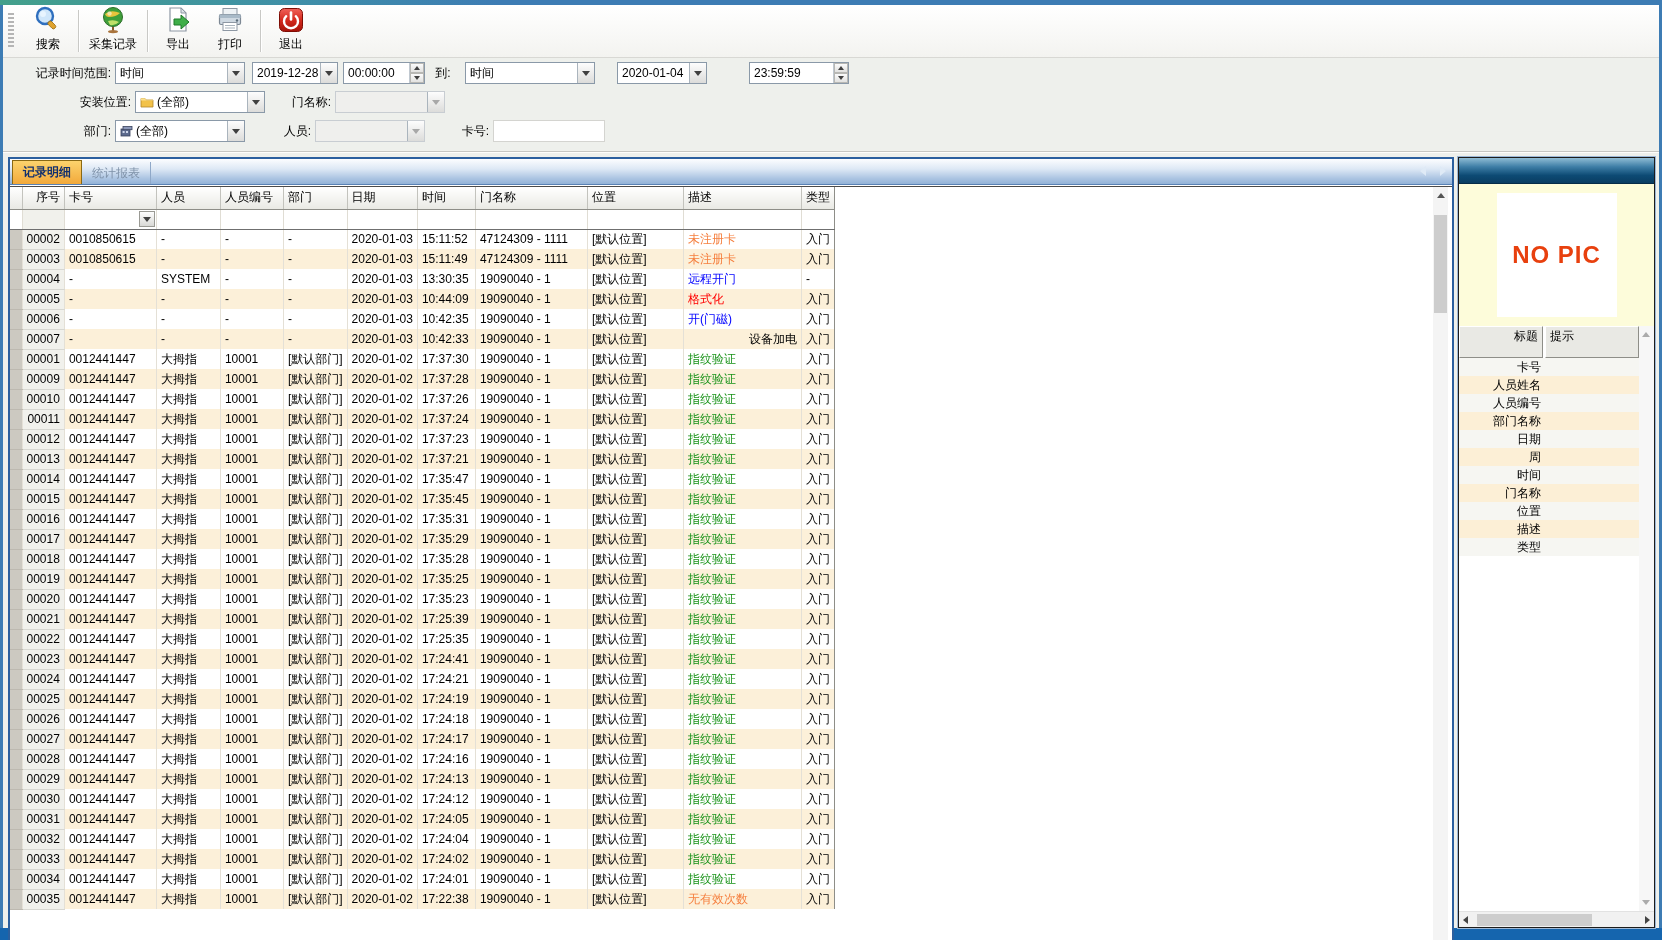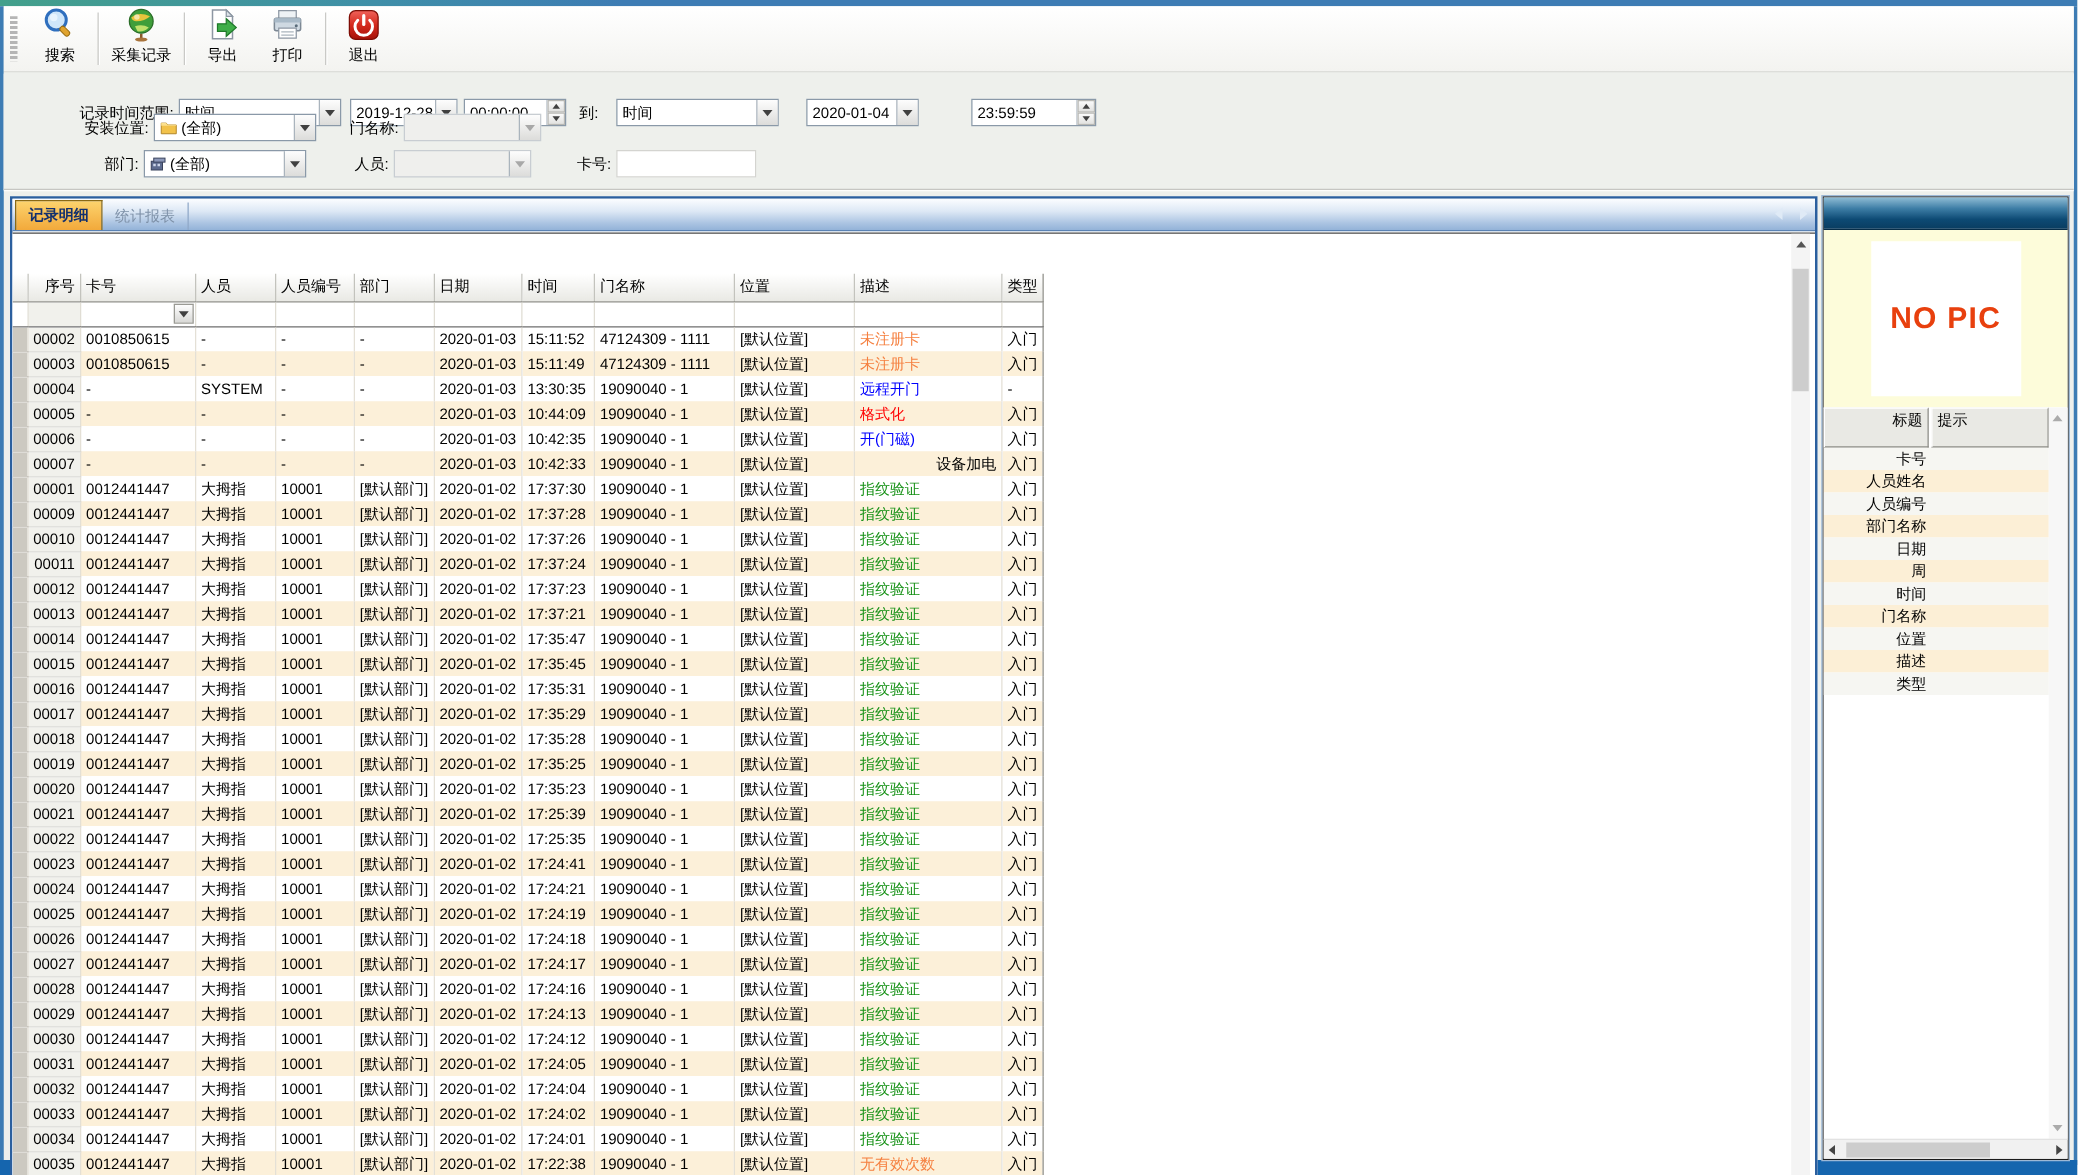--- a/index.html
+++ b/index.html
@@ -58,21 +58,21 @@
   .tab { height:22px; display:flex; align-items:center; padding:0 10px; color:#7e91a8; }
   .tab.active { background:linear-gradient(180deg,#fcd36d,#f2a93b); border:1px solid #8a6914;
     border-bottom:none; color:#12306e; font-weight:bold; height:24px; }
   .tab.inactive { border-right:1px solid #8fa8c8; }
   .tab-nav { position:absolute; right:6px; top:7px; display:flex; gap:14px; }
   .tab-nav i { width:0; height:0; display:block; }
   .tab-nav .left { border-top:5px solid transparent; border-bottom:5px solid transparent; border-right:6px solid #dfeaf6; }
   .tab-nav .right { border-top:5px solid transparent; border-bottom:5px solid transparent; border-left:6px solid #dfeaf6; }
 
   .grid-area { position:absolute; left:0; top:27px; right:0; bottom:0; background:#fff; overflow:hidden; border-top:1px solid #4a4a4a; }
-  table.grid { border-collapse:collapse; table-layout:fixed;margin-top:32px; }
+  table.grid { border-collapse:collapse; table-layout:fixed; }
   table.grid th, table.grid td { overflow:hidden; white-space:nowrap; font-weight:normal; }
   th.hd { background:linear-gradient(180deg,#ffffff,#e9e9e4); border-right:1px solid #c3c3bd;
     border-bottom:1px solid #8e8e88; text-align:left; padding:2px 4px; height:22px; }
   th.hd.seq-h { text-align:right; }
   td.ind { background:#ccc9c1; border-right:1px solid #a39f96; border-bottom:1px solid #bdb9b0; }
   td.seq { background:#f1f1ec; border-right:1px solid #b5b5ad; border-bottom:1px solid #d8d8d2;
     text-align:right; padding-right:4px; }
   tr.flt td { background:#fff; border-right:1px solid #e0ddd4; border-bottom:1px solid #6f6f6f; height:20px; }
   tr.flt td.seq { background:#f1f1ec; }
   tr.data-row td { height:20px; padding:0 4px; border-right:1px solid #e4e0d6; }
@@ -193,21 +193,21 @@
           <rect x="3.5" y="3.5" width="23" height="23" rx="5" fill="url(#redg)" stroke="#7e0d05" stroke-width="1"></rect>
           <path d="M10.2 11.2 a7 7 0 1 0 9.6 0" fill="none" stroke="#ffffff" stroke-width="2.4" stroke-linecap="round"></path>
           <line x1="15" y1="7.5" x2="15" y2="14.5" stroke="#ffffff" stroke-width="2.6" stroke-linecap="round"></line>
         </svg>
       </span>
       <span class="cap">退出</span>
     </div>
   </div>
 
   <div class="filters">
-    <div class="f-row" style="top:21px;padding-left:28px;">
+    <div class="f-row" style="top:4px;">
       <span class="f-label" style="width:112px;">记录时间范围:</span>
       <span class="combo" style="width:130px;">
         <span class="val">时间</span>
         <span class="dd-btn">
             <i class="tri-down"></i>
           </span>
       </span>
       <span style="width:7px;"></span>
       <span class="combo" style="width:86px;">
         <span class="val">2019-12-28</span>
@@ -249,21 +249,21 @@
               <i class="tri-up"></i>
             </span>
           <span class="spin-btn">
               <i class="tri-down"></i>
             </span>
         </span>
       </span>
     </div>
 
     <div class="f-row" style="top:33px;">
-      <span class="f-label" style="width:120px;">安装位置:</span>
+      <span class="f-label" style="width:132px;">安装位置:</span>
       <span class="combo" style="width:130px;">
         <span class="val">
           <svg width="14" height="12" viewBox="0 0 14 12">
             <path d="M1 2.5 h4 l1.2 1.5 H13 v7 H1 z" fill="#f2c24a" stroke="#b2872a" stroke-width="0.8"></path>
             <path d="M1 4.6 h12 v-0.8 H6 L4.8 2.3 H1 z" fill="#fbe08e"></path>
           </svg>
           <span>(全部)</span>
         </span>
         <span class="dd-btn">
             <i class="tri-down"></i>

